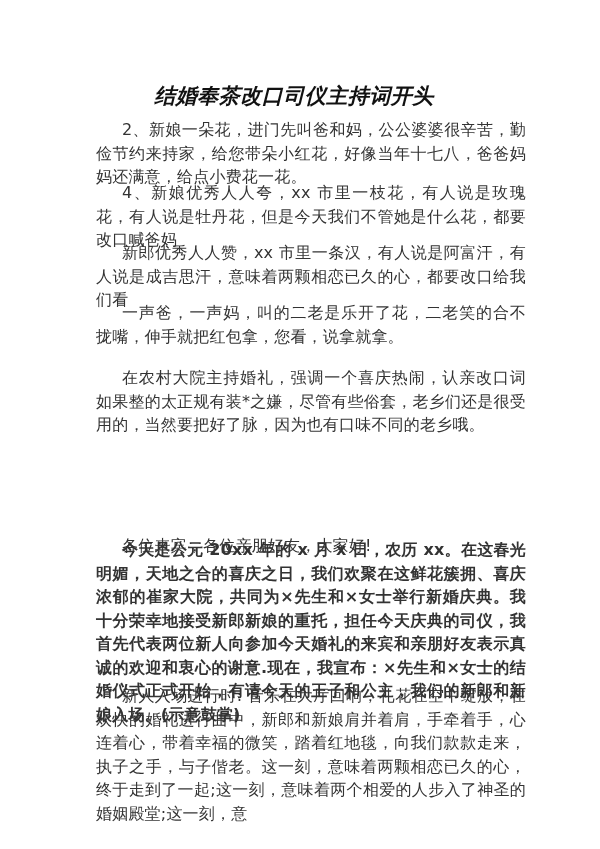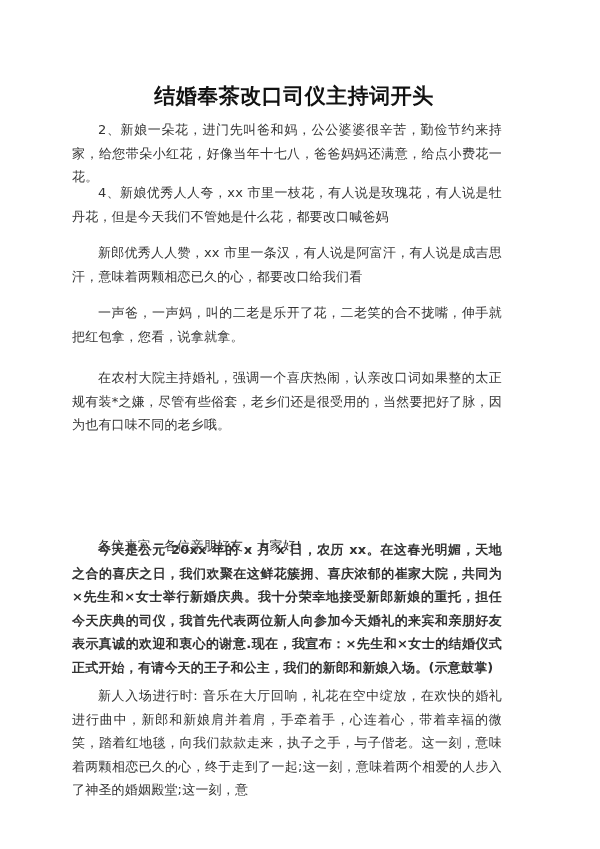--- a/index.html
+++ b/index.html
@@ -1,22 +1,22 @@
 <!DOCTYPE html>
 <html><head>
 <meta charset="utf-8">
 <style>
   html, body { margin:0; padding:0; background:#ffffff; }
   body { width:600px; height:849px; overflow:hidden; position:relative;
          font-family:"DejaVu Sans", sans-serif; color:#2a2a2a; }
   .page { position:absolute; left:0; top:0; width:600px; height:849px; background:#fff; }
   .title { position:absolute; left:0; top:82px; width:588px; text-align:center;
            font-size:21px; font-weight:bold; color:#111; letter-spacing:0.5px;
-           font-family:"DejaVu Sans", sans-serif; }
-  .para { position:absolute; left:72px; width:430px; font-size:13px; line-height:23.5px;
+           font-family:"DejaVu Sans", sans-serif;font-style:italic; }
+  .para { position:absolute; left:96px; width:430px; font-size:16px; line-height:23.5px;
           text-indent:26px; letter-spacing:0.2px; color:#333; text-align:justify; }
 </style>
 </head>
 <body>
 
 <div class="page">
   <div class="title">结婚奉茶改口司仪主持词开头</div>
 
   <div class="para" style="top:118px;">2、新娘一朵花，进门先叫爸和妈，公公婆婆很辛苦，勤俭节约来持家，给您带朵小红花，好像当年十七八，爸爸妈妈还满意，给点小费花一花。</div>
   <div class="para" style="top:181px;">4、新娘优秀人人夸，xx 市里一枝花，有人说是玫瑰花，有人说是牡丹花，但是今天我们不管她是什么花，都要改口喊爸妈</div>

